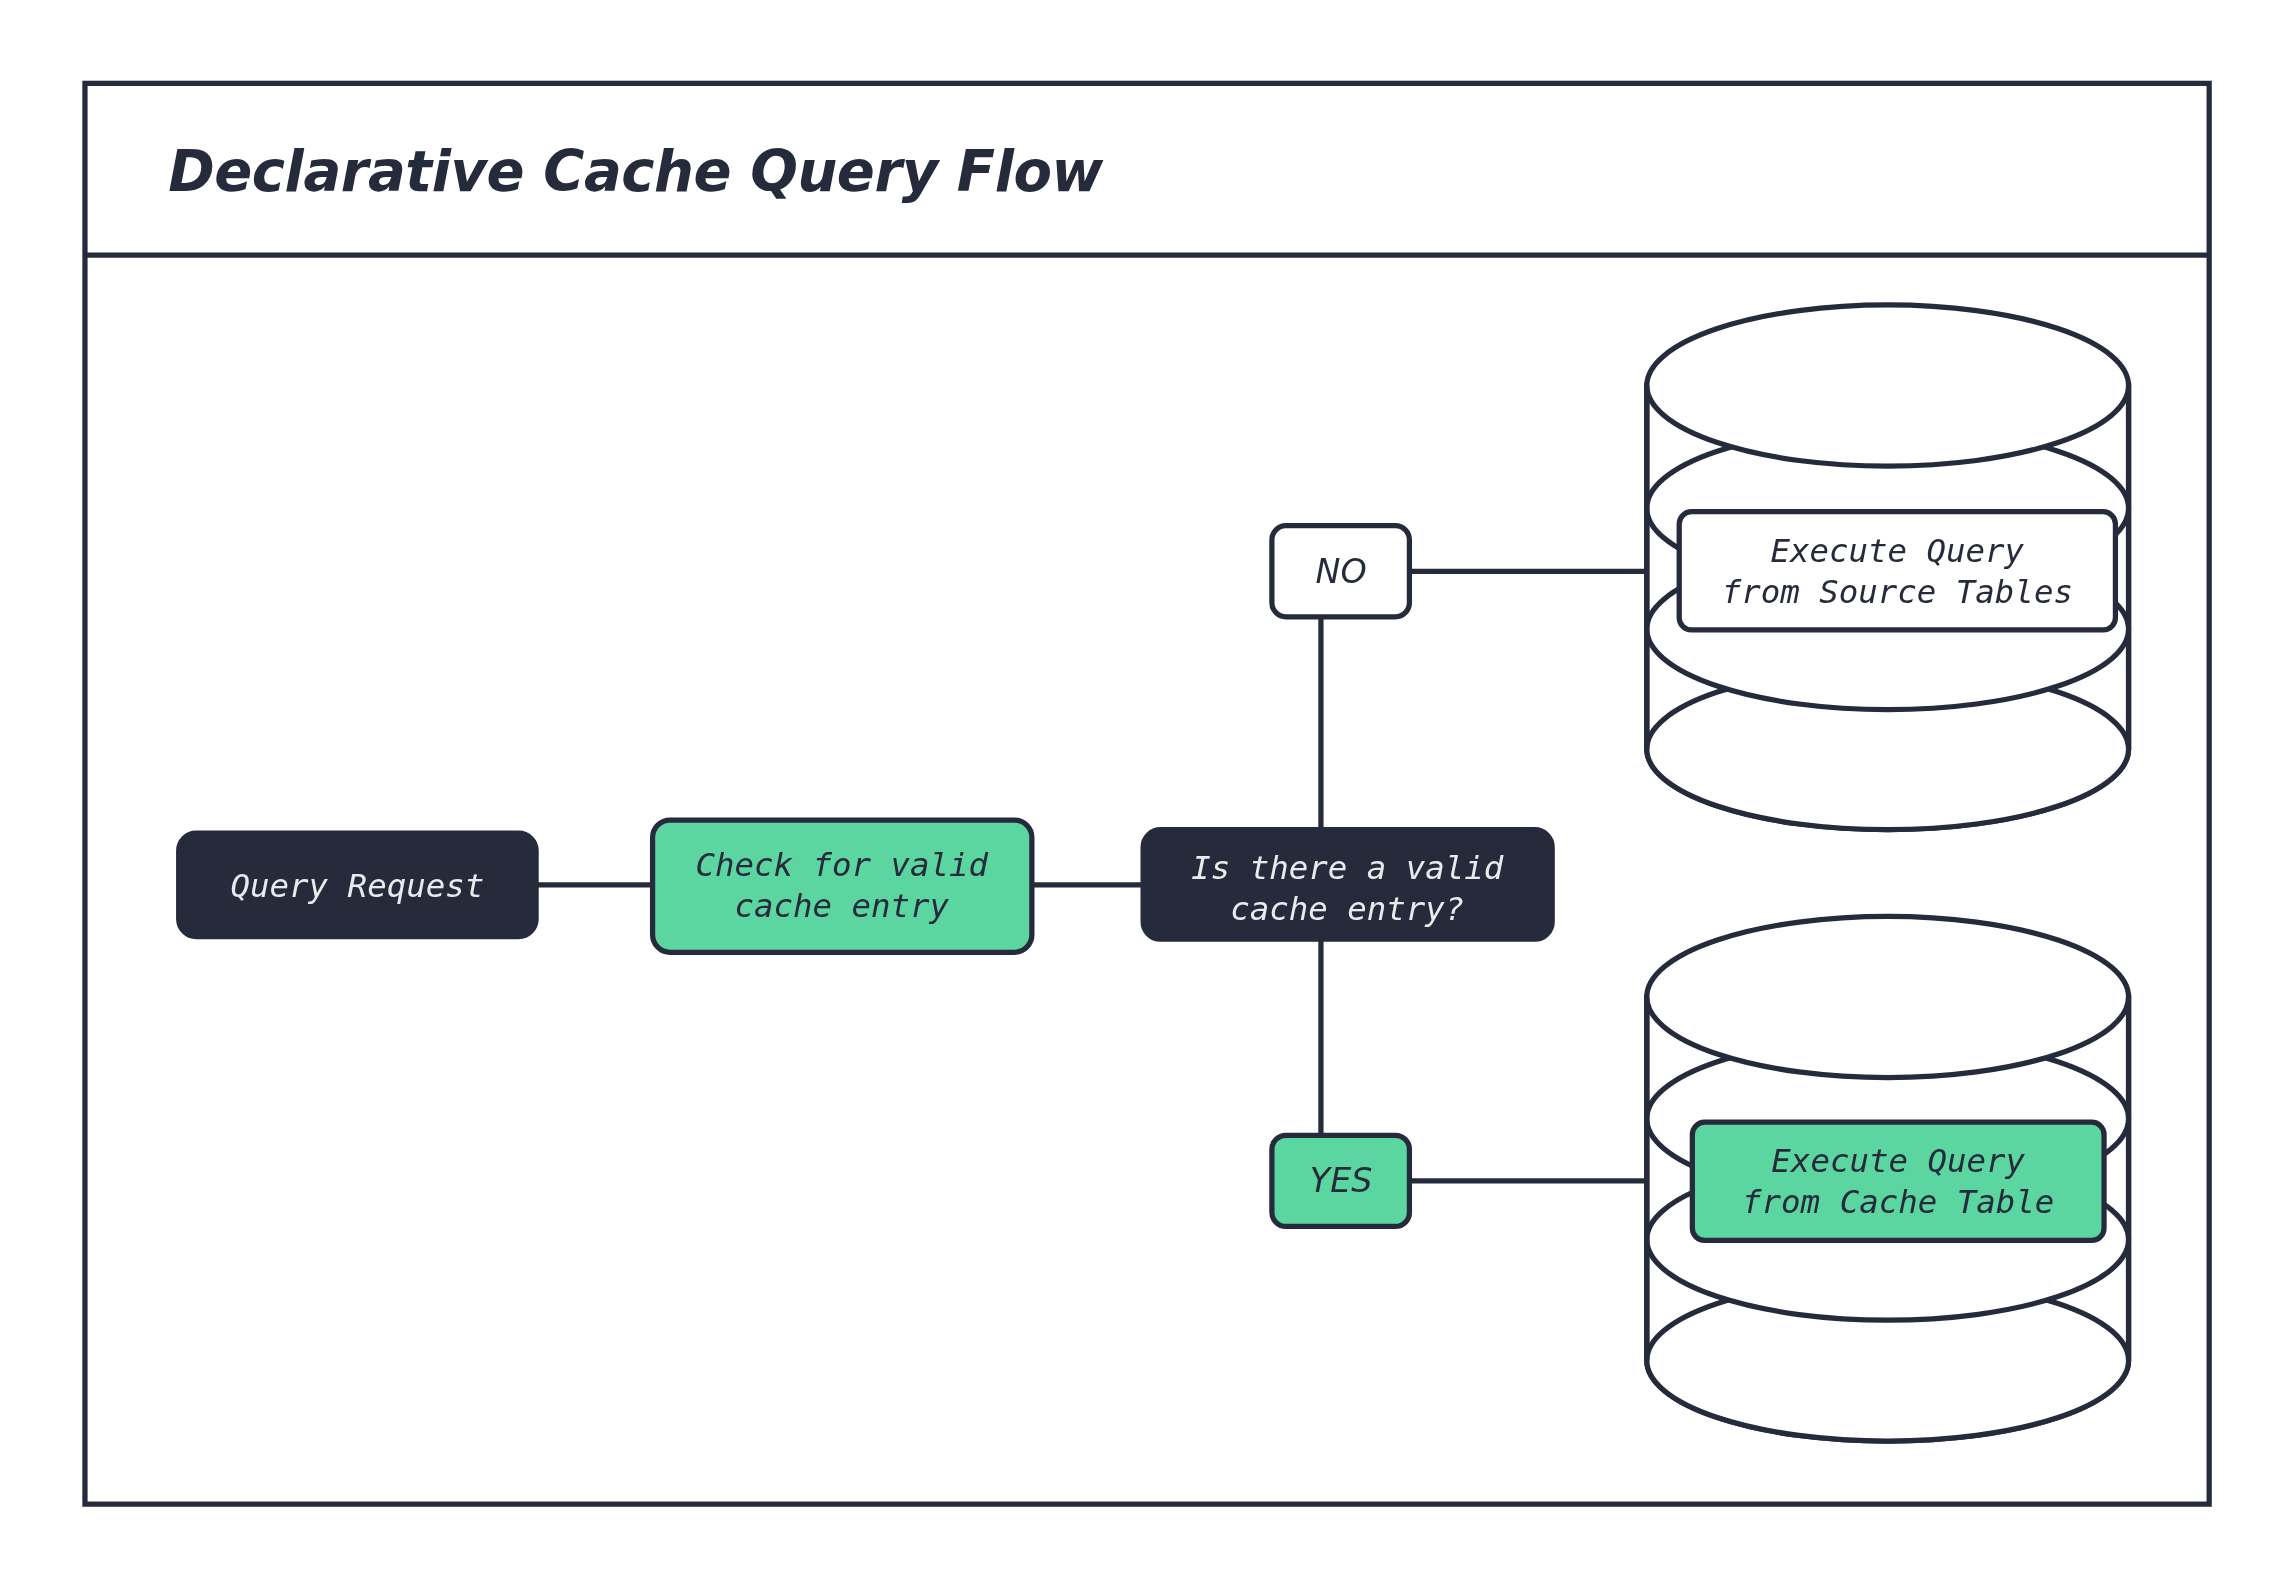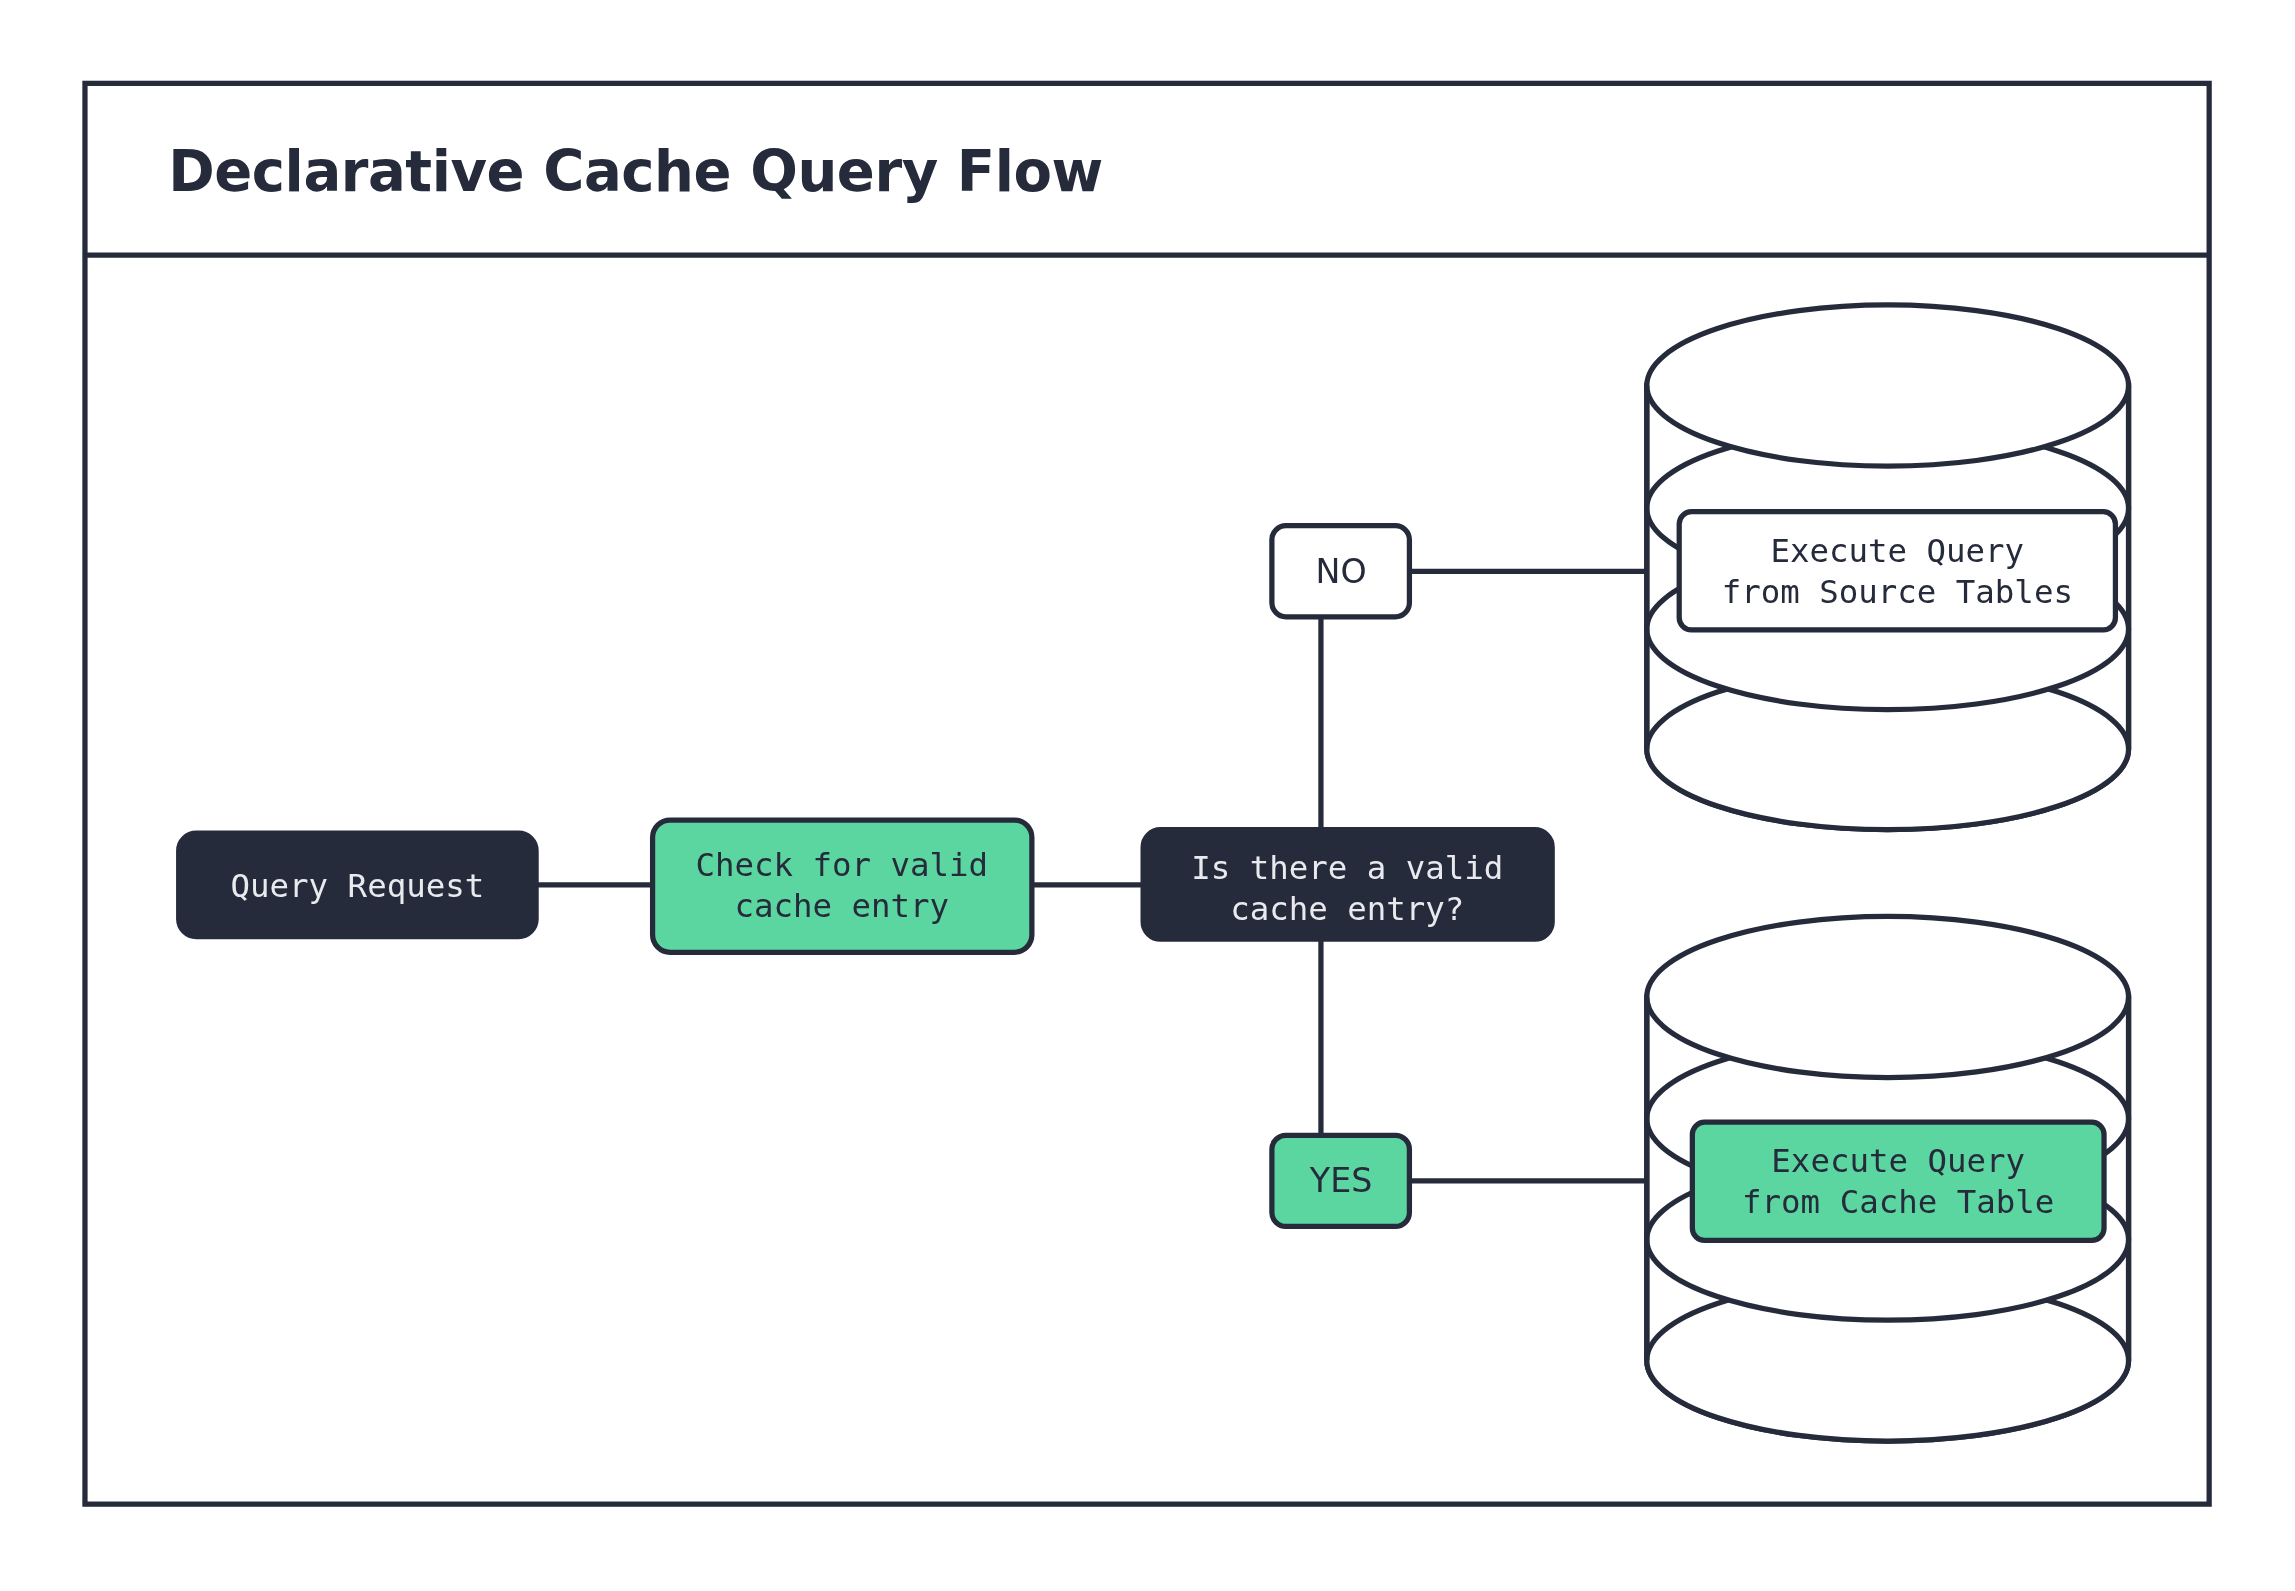--- a/index.html
+++ b/index.html
@@ -11,20 +11,21 @@
     width: 2295px;
     height: 1591px;
     font-family: "Liberation Sans", sans-serif;
     overflow: hidden;
   }
   #canvas {
     position: relative;
     width: 2295px;
     height: 1591px;
     background: #ffffff;
+    font-style: italic;
   }
   svg.diagram {
     position: absolute;
     top: 0;
     left: 0;
     width: 2295px;
     height: 1591px;
   }
   .frame-rect {
     fill: #ffffff;

